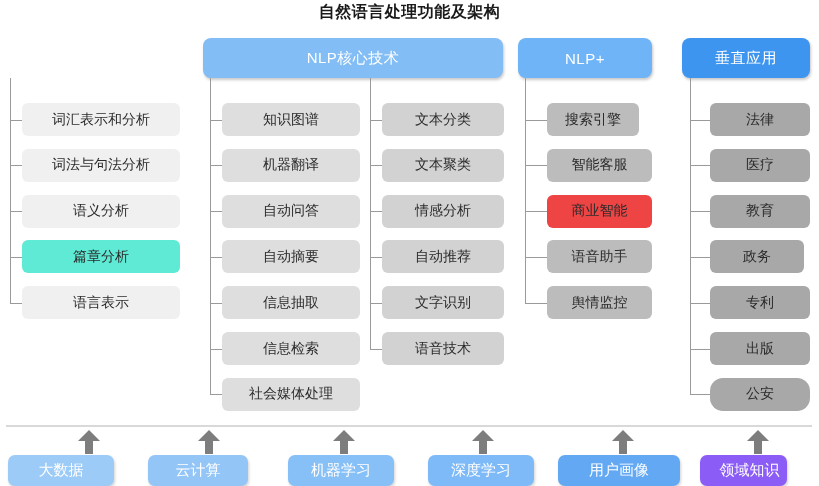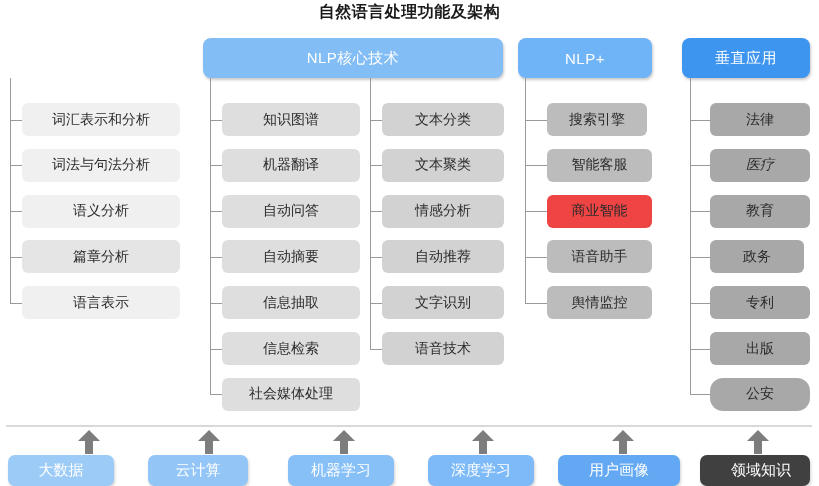--- a/index.html
+++ b/index.html
@@ -131,21 +131,21 @@
 
   <div id="layer">
       <div class="spine" style="left: 10px; top: 78px; height: 224.7px;"></div>
       <div class="stub" style="left: 10px; top: 119.5px; width: 12px;"></div>
       <div class="item" style="left: 22px; top: 103px; width: 158px; background: rgb(240, 240, 240);">词汇表示和分析</div>
       <div class="stub" style="left: 10px; top: 165.3px; width: 12px;"></div>
       <div class="item" style="left: 22px; top: 148.8px; width: 158px; background: rgb(240, 240, 240);">词法与句法分析</div>
       <div class="stub" style="left: 10px; top: 211.1px; width: 12px;"></div>
       <div class="item" style="left: 22px; top: 194.6px; width: 158px; background: rgb(240, 240, 240);">语义分析</div>
       <div class="stub" style="left: 10px; top: 256.9px; width: 12px;"></div>
-      <div class="item" style="left: 22px; top: 240.4px; width: 158px; background: #e5e5e5;">篇章分析</div>
+      <div class="item" style="left: 22px; top: 240.4px; width: 158px; background: #5eead4;">篇章分析</div>
       <div class="stub" style="left: 10px; top: 302.7px; width: 12px;"></div>
       <div class="item" style="left: 22px; top: 286.2px; width: 158px; background: rgb(240, 240, 240);">语言表示</div>
       <div class="spine" style="left: 210px; top: 78px; height: 316.3px;"></div>
       <div class="stub" style="left: 210px; top: 119.5px; width: 12px;"></div>
       <div class="item" style="left: 222px; top: 103px; width: 138px; background: rgb(222, 222, 222);">知识图谱</div>
       <div class="stub" style="left: 210px; top: 165.3px; width: 12px;"></div>
       <div class="item" style="left: 222px; top: 148.8px; width: 138px; background: rgb(222, 222, 222);">机器翻译</div>
       <div class="stub" style="left: 210px; top: 211.1px; width: 12px;"></div>
       <div class="item" style="left: 222px; top: 194.6px; width: 138px; background: rgb(222, 222, 222);">自动问答</div>
       <div class="stub" style="left: 210px; top: 256.9px; width: 12px;"></div>
@@ -164,34 +164,34 @@
       <div class="stub" style="left: 370px; top: 211.1px; width: 12px;"></div>
       <div class="item" style="left: 382px; top: 194.6px; width: 122px; background: rgb(210, 210, 210);">情感分析</div>
       <div class="stub" style="left: 370px; top: 256.9px; width: 12px;"></div>
       <div class="item" style="left: 382px; top: 240.4px; width: 122px; background: rgb(210, 210, 210); text-align: center;">自动推荐</div>
       <div class="stub" style="left: 370px; top: 302.7px; width: 12px;"></div>
       <div class="item" style="left: 382px; top: 286.2px; width: 122px; background: rgb(210, 210, 210);">文字识别</div>
       <div class="stub" style="left: 370px; top: 348.5px; width: 12px;"></div>
       <div class="item" style="left: 382px; top: 332px; width: 122px; background: rgb(210, 210, 210);">语音技术</div>
       <div class="spine" style="left: 525px; top: 78px; height: 224.7px;"></div>
       <div class="stub" style="left: 525px; top: 119.5px; width: 22px;"></div>
-      <div class="item" style="left: 547px; top: 103px; width: 100px; background: rgb(188, 188, 188); font-family: Liberation Mono, monospace;">搜索引擎</div>
+      <div class="item" style="left: 547px; top: 103px; width: 92px; background: rgb(188, 188, 188); font-family: Liberation Mono, monospace;">搜索引擎</div>
       <div class="stub" style="left: 525px; top: 165.3px; width: 22px;"></div>
       <div class="item" style="left: 547px; top: 148.8px; width: 105px; background: rgb(188, 188, 188);">智能客服</div>
       <div class="stub" style="left: 525px; top: 211.1px; width: 22px;"></div>
       <div class="item" style="left: 547px; top: 194.6px; width: 105px; background: #ef4444;">商业智能</div>
       <div class="stub" style="left: 525px; top: 256.9px; width: 22px;"></div>
       <div class="item" style="left: 547px; top: 240.4px; width: 105px; background: rgb(188, 188, 188);">语音助手</div>
       <div class="stub" style="left: 525px; top: 302.7px; width: 22px;"></div>
       <div class="item" style="left: 547px; top: 286.2px; width: 105px; background: rgb(188, 188, 188);">舆情监控</div>
       <div class="spine" style="left: 690px; top: 78px; height: 316.3px;"></div>
       <div class="stub" style="left: 690px; top: 119.5px; width: 20px;"></div>
       <div class="item" style="left: 710px; top: 103px; width: 100px; background: rgb(168, 168, 168);">法律</div>
       <div class="stub" style="left: 690px; top: 165.3px; width: 20px;"></div>
-      <div class="item" style="left: 710px; top: 148.8px; width: 100px; background: rgb(168, 168, 168); font-style: italic;">医疗</div>
+      <div class="item" style="left: 710px; top: 148.8px; width: 100px; background: rgb(168, 168, 168);">医疗</div>
       <div class="stub" style="left: 690px; top: 211.1px; width: 20px;"></div>
       <div class="item" style="left: 710px; top: 194.6px; width: 100px; background: rgb(168, 168, 168);">教育</div>
       <div class="stub" style="left: 690px; top: 256.9px; width: 20px;"></div>
       <div class="item" style="left: 710px; top: 240.4px; width: 94px; background: rgb(168, 168, 168);">政务</div>
       <div class="stub" style="left: 690px; top: 302.7px; width: 20px;"></div>
       <div class="item" style="left: 710px; top: 286.2px; width: 100px; background: rgb(168, 168, 168);">专利</div>
       <div class="stub" style="left: 690px; top: 348.5px; width: 20px;"></div>
       <div class="item" style="left: 710px; top: 332px; width: 100px; background: rgb(168, 168, 168);">出版</div>
       <div class="stub" style="left: 690px; top: 394.3px; width: 20px;"></div>
       <div class="item" style="left: 710px; top: 377.8px; width: 100px; background: rgb(168, 168, 168); border-radius: 13px;">公安</div>
@@ -217,19 +217,19 @@
       <div class="found" style="left: 428px; width: 106px; background: rgb(125, 186, 247);">深度学习</div>
       <div class="arrow" style="left: 612px;">
         <div class="head"></div>
         <div class="shaft"></div>
       </div>
       <div class="found" style="left: 558px; width: 122px; background: rgb(98, 168, 243);">用户画像</div>
       <div class="arrow" style="left: 747px;">
         <div class="head"></div>
         <div class="shaft"></div>
       </div>
-      <div class="found" style="left: 700px; width: 110px; background: #404040; padding-left: 12px;">领域知识</div>
+      <div class="found" style="left: 700px; width: 87px; background: #8b5cf6; padding-left: 12px;">领域知识</div>
     </div>
 
   <div class="rule"></div>
 
   <div class="wmk"></div>
 </div>
 
 </body></html>

